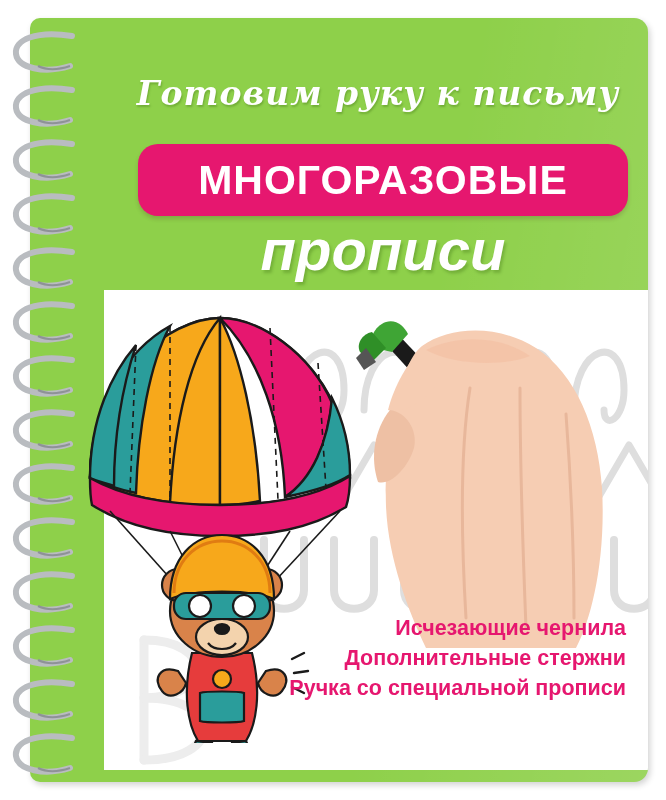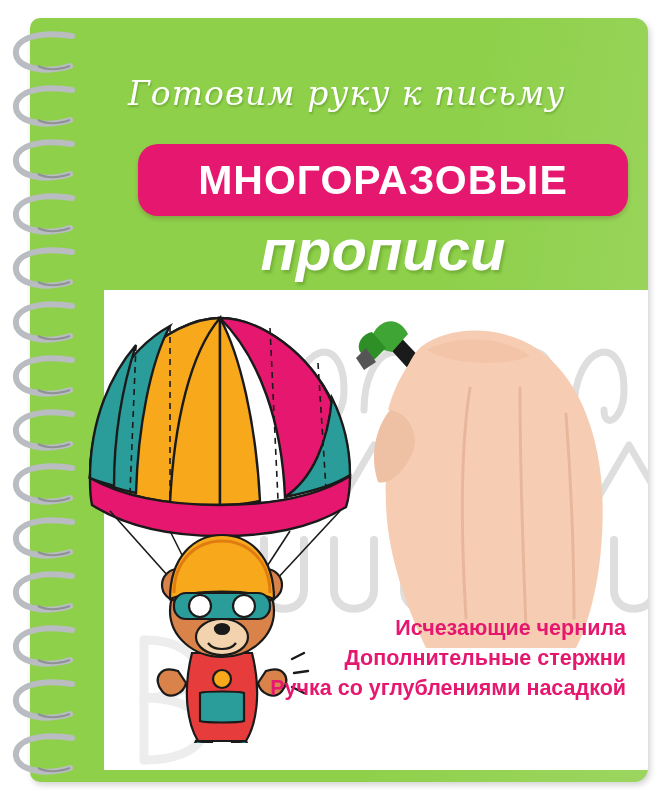--- a/index.html
+++ b/index.html
@@ -45,23 +45,24 @@
     height: 800px;
     z-index: 40;
   }
 
   
   .headline {
     position: absolute;
     left: 98px;
     top: 56px;
     width: 500px;
+    text-align: center;
     font-family: "DejaVu Serif", serif;
     font-style: italic;
-    font-weight: normal;
+    font-weight: bold;
     font-size: 33px;
     letter-spacing: 1px;
     color: #ffffff;
     text-shadow: 1px 2px 2px rgba(60,110,20,0.35);
     z-index: 30;
   }
 
   
   .banner {
     position: absolute;
@@ -280,21 +281,21 @@
 
   <div class="banner">
     <div class="banner-text">МНОГОРАЗОВЫЕ</div>
   </div>
 
   <div class="subtitle">прописи</div>
 
   <div class="features">
     <div>Исчезающие чернила</div>
     <div>Дополнительные стержни</div>
-    <div>Ручка со углублениями насадкой</div>
+    <div>Ручка со специальной прописи</div>
   </div>
 </div>
 
 <svg id="spiral" viewBox="0 0 96 800">
   <g fill="none" stroke="#b9bcc0" stroke-width="6" stroke-linecap="round">
     <path d="M72 36 C36 30, 14 40, 16 54 C18 68, 44 74, 70 66"></path>
     <path d="M72 90 C36 84, 14 94, 16 108 C18 122, 44 128, 70 120"></path>
     <path d="M72 144 C36 138, 14 148, 16 162 C18 176, 44 182, 70 174"></path>
     <path d="M72 198 C36 192, 14 202, 16 216 C18 230, 44 236, 70 228"></path>
     <path d="M72 252 C36 246, 14 256, 16 270 C18 284, 44 290, 70 282"></path>

